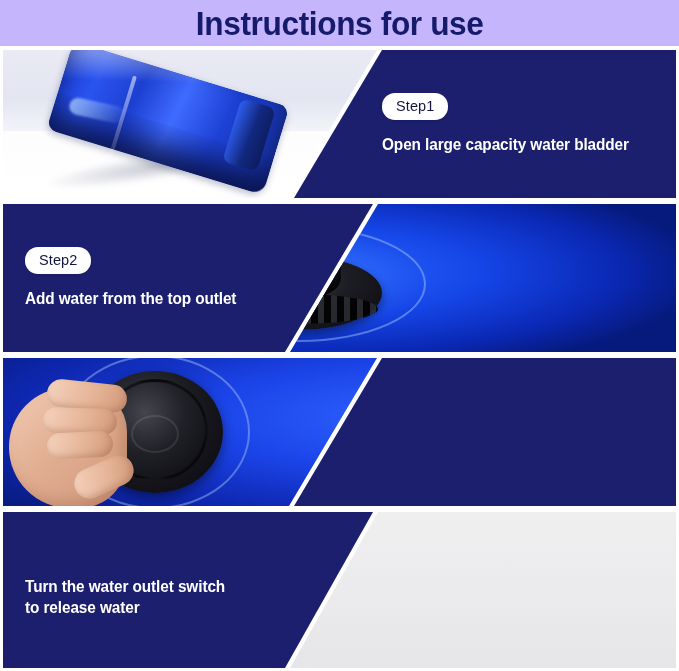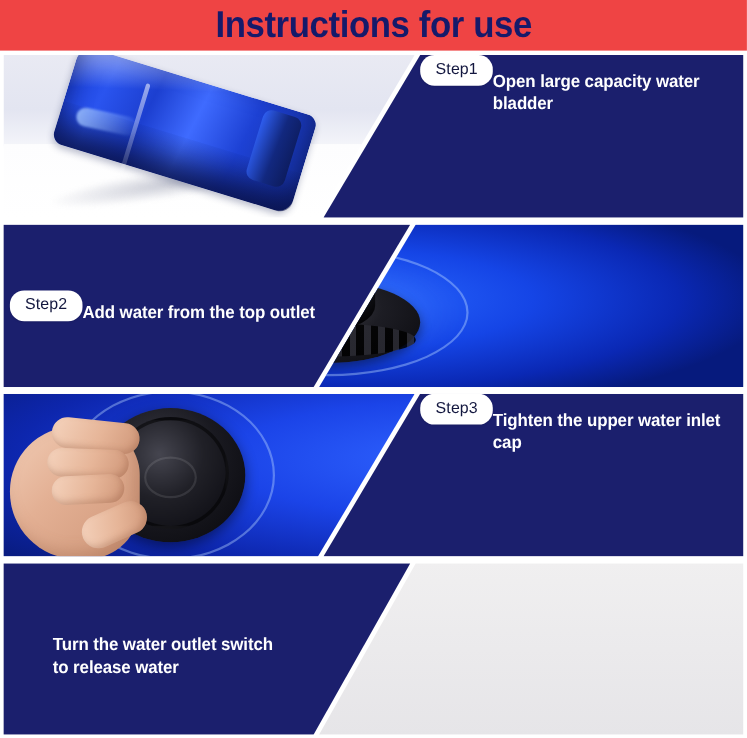--- a/index.html
+++ b/index.html
@@ -25,21 +25,21 @@
   
   .title-bar {
     position: absolute;
     left: 0;
     top: 0;
     width: 679px;
     height: 46px;
     display: flex;
     align-items: center;
     justify-content: center;
-    background: #ef4444;
+    background: #c4b5fd;
   }
   .title-text {
     font-family: "Liberation Sans Narrow", "Liberation Sans", sans-serif;
     font-size: 34px;
     font-weight: bold;
     letter-spacing: -0.4px;
     color: #151a6a;
     white-space: nowrap;
     transform: scaleX(0.93);
   }
@@ -75,26 +75,26 @@
   .row.img-right .photo { clip-path: polygon(375px 0, 673px 0, 673px 100%, 287px 100%); }
 
   .panel { background: #1b1f6d; }
 
   
   .panel-content {
     position: absolute;
     top: 0;
     height: 100%;
     display: flex;
-    flex-direction: row;
+    flex-direction: column;
     justify-content: center;
     pointer-events: none;
   }
   .row.img-left  .panel-content { left: 379px; width: 290px; align-items: flex-start; }
-  .row.img-right .panel-content { left: 4px;  width: 290px; align-items: center; }
+  .row.img-right .panel-content { left: 22px;  width: 290px; align-items: flex-start; }
 
   .step-badge {
     background: #ffffff;
     color: #13173f;
     border-radius: 13px;
     padding: 6px 14px 7px 14px;
     font-size: 14.5px;
     font-weight: normal;
     line-height: 1;
     letter-spacing: 0.1px;
@@ -369,24 +369,20 @@
       <div class="ring"></div>
       <div class="cap-base"></div>
       <div class="cap-top"></div>
       <div class="palm"></div>
       <div class="finger f1"></div>
       <div class="finger f2"></div>
       <div class="finger f3"></div>
       <div class="finger thumb"></div>
     </div>
     <div class="half panel"></div>
-    <div class="panel-content">
-      <div class="step-badge">Step3</div>
-      <div class="step-caption">Tighten the upper water inlet cap</div>
-    </div>
   </div>
 
   <div class="row row-4 img-right">
     <div class="half photo ph-valve">
       <div class="tank"></div>
       <div class="tank-ring"></div>
       <div class="fitting"></div>
       <div class="pipe"></div>
       <div class="collar"></div>
       <div class="pipe2"></div>

